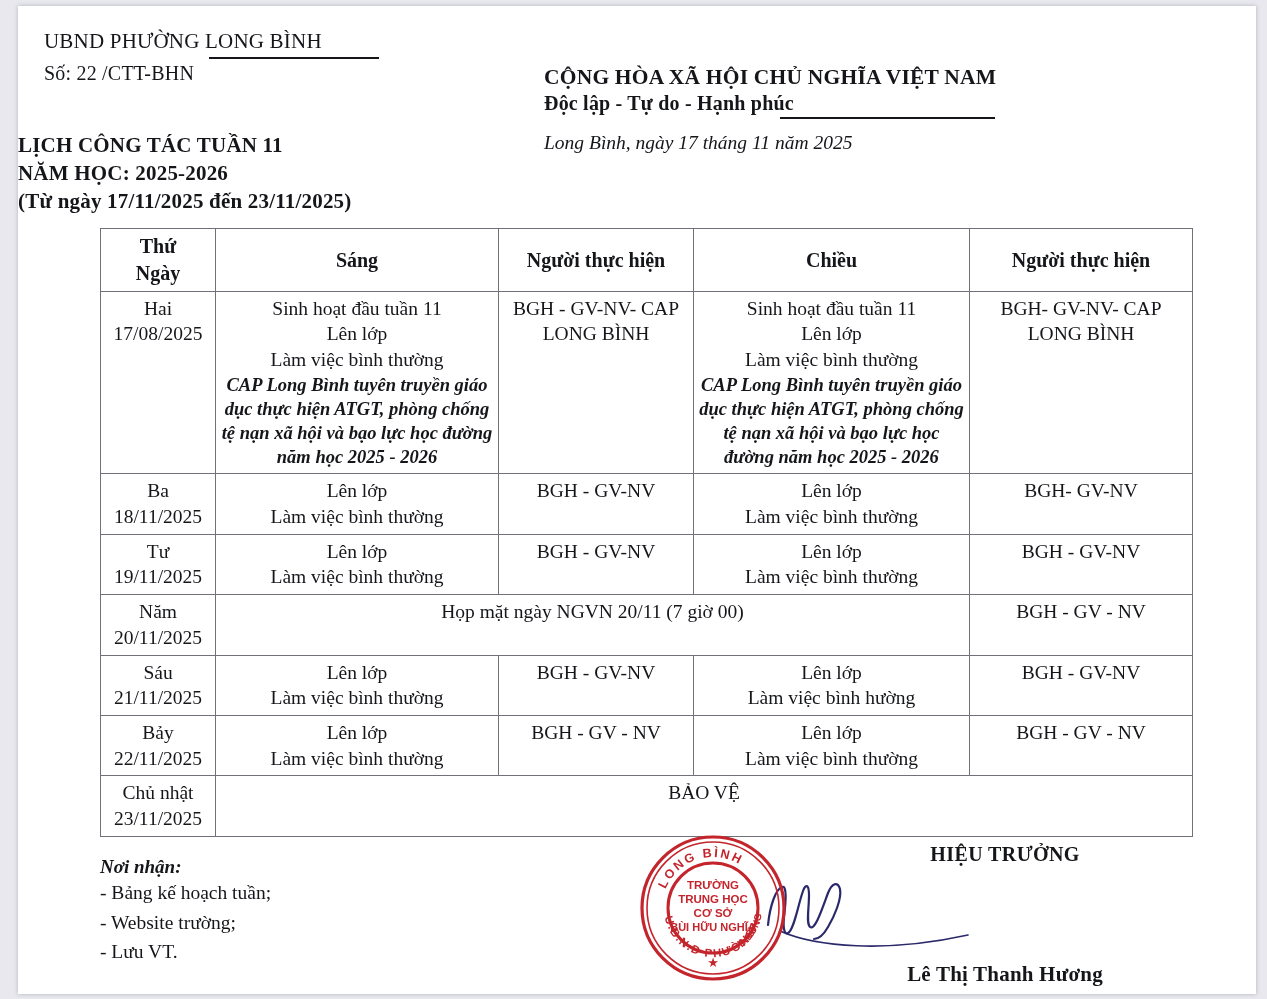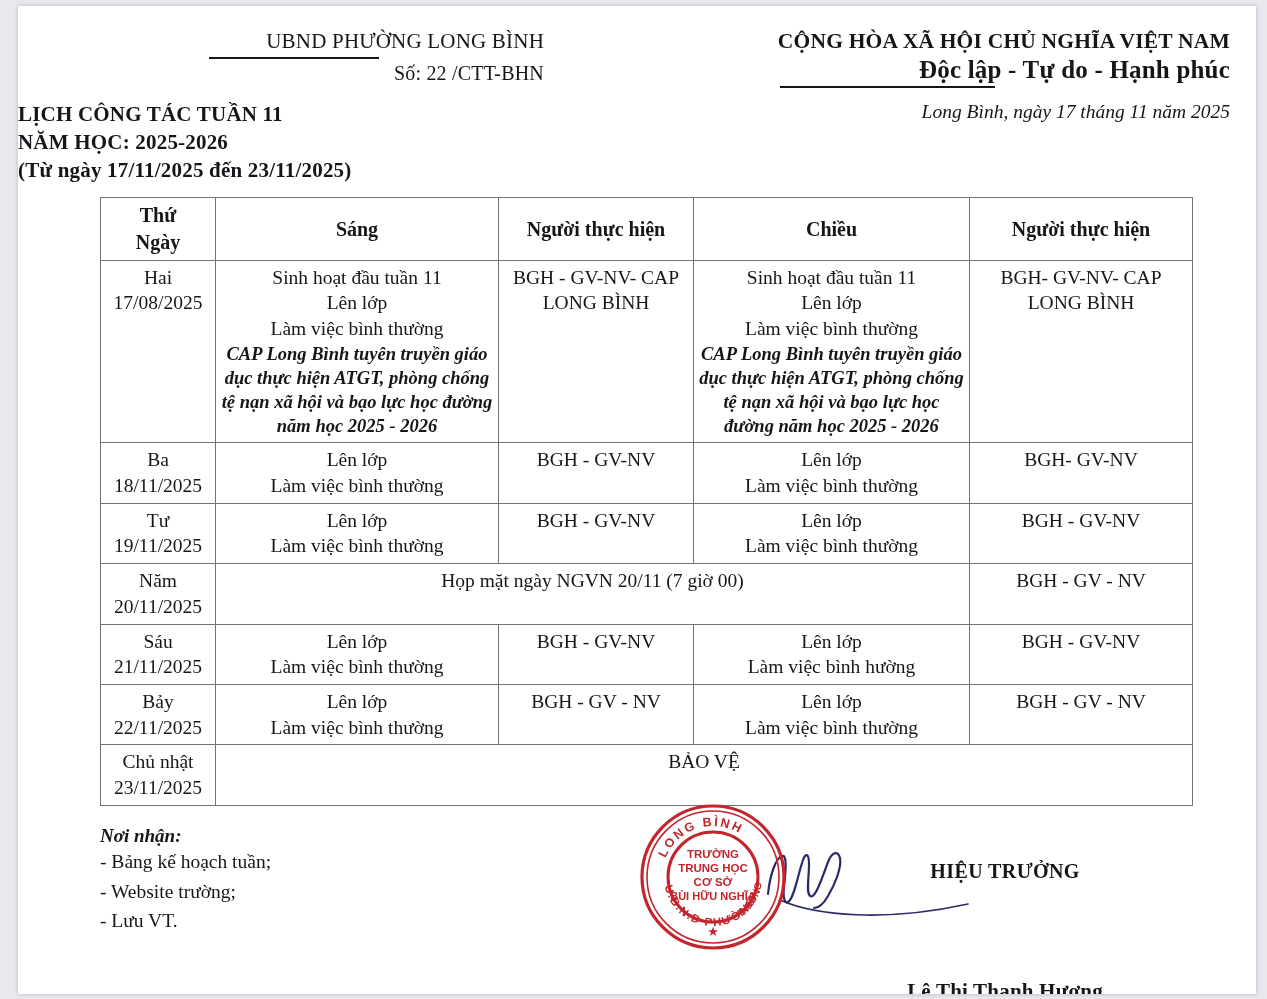--- a/index.html
+++ b/index.html
@@ -26,22 +26,22 @@
     background: #ffffff;
     box-shadow: 0 0 4px rgba(80, 80, 110, .35);
     overflow: hidden;
   }
 
   
   .doc-header {
     display: flex;
     padding: 22px 26px 0 26px;
   }
-  .hdr-left  { width: 500px; text-align: right; }
-  .hdr-right { flex: 1; text-align: right; }
+  .hdr-left  { width: 500px; text-align: left; }
+  .hdr-right { flex: 1; text-align: left; margin-top: 36px; }
 
   .org-line {
     font-size: 21px;
     letter-spacing: .2px;
     line-height: 1.28;
   }
   .org-line.bold { font-weight: bold; }
 
   .rule {
     width: 170px;
@@ -56,21 +56,21 @@
     margin-top: 3px;
     letter-spacing: .2px;
   }
   .nation-line {
     font-size: 21.5px;
     font-weight: bold;
     letter-spacing: .2px;
     line-height: 1.3;
   }
   .motto-line {
-    font-size: 25px;
+    font-size: 20px;
     font-weight: bold;
     letter-spacing: .2px;
   }
   .place-date {
     font-size: 19.5px;
     font-style: italic;
     margin-top: 13px;
   }
 
   
@@ -140,21 +140,20 @@
   .sign-block {
     flex: 1;
     position: relative;
     text-align: center;
     padding-left: 120px;
   }
   .sign-title {
     font-weight: bold;
     font-size: 20px;
     letter-spacing: .4px;
-    margin-top: 48px;
   }
   .sign-name {
     font-weight: bold;
     font-size: 21px;
     margin-top: 96px;
     letter-spacing: .2px;
   }
 
   
   .stamp {

